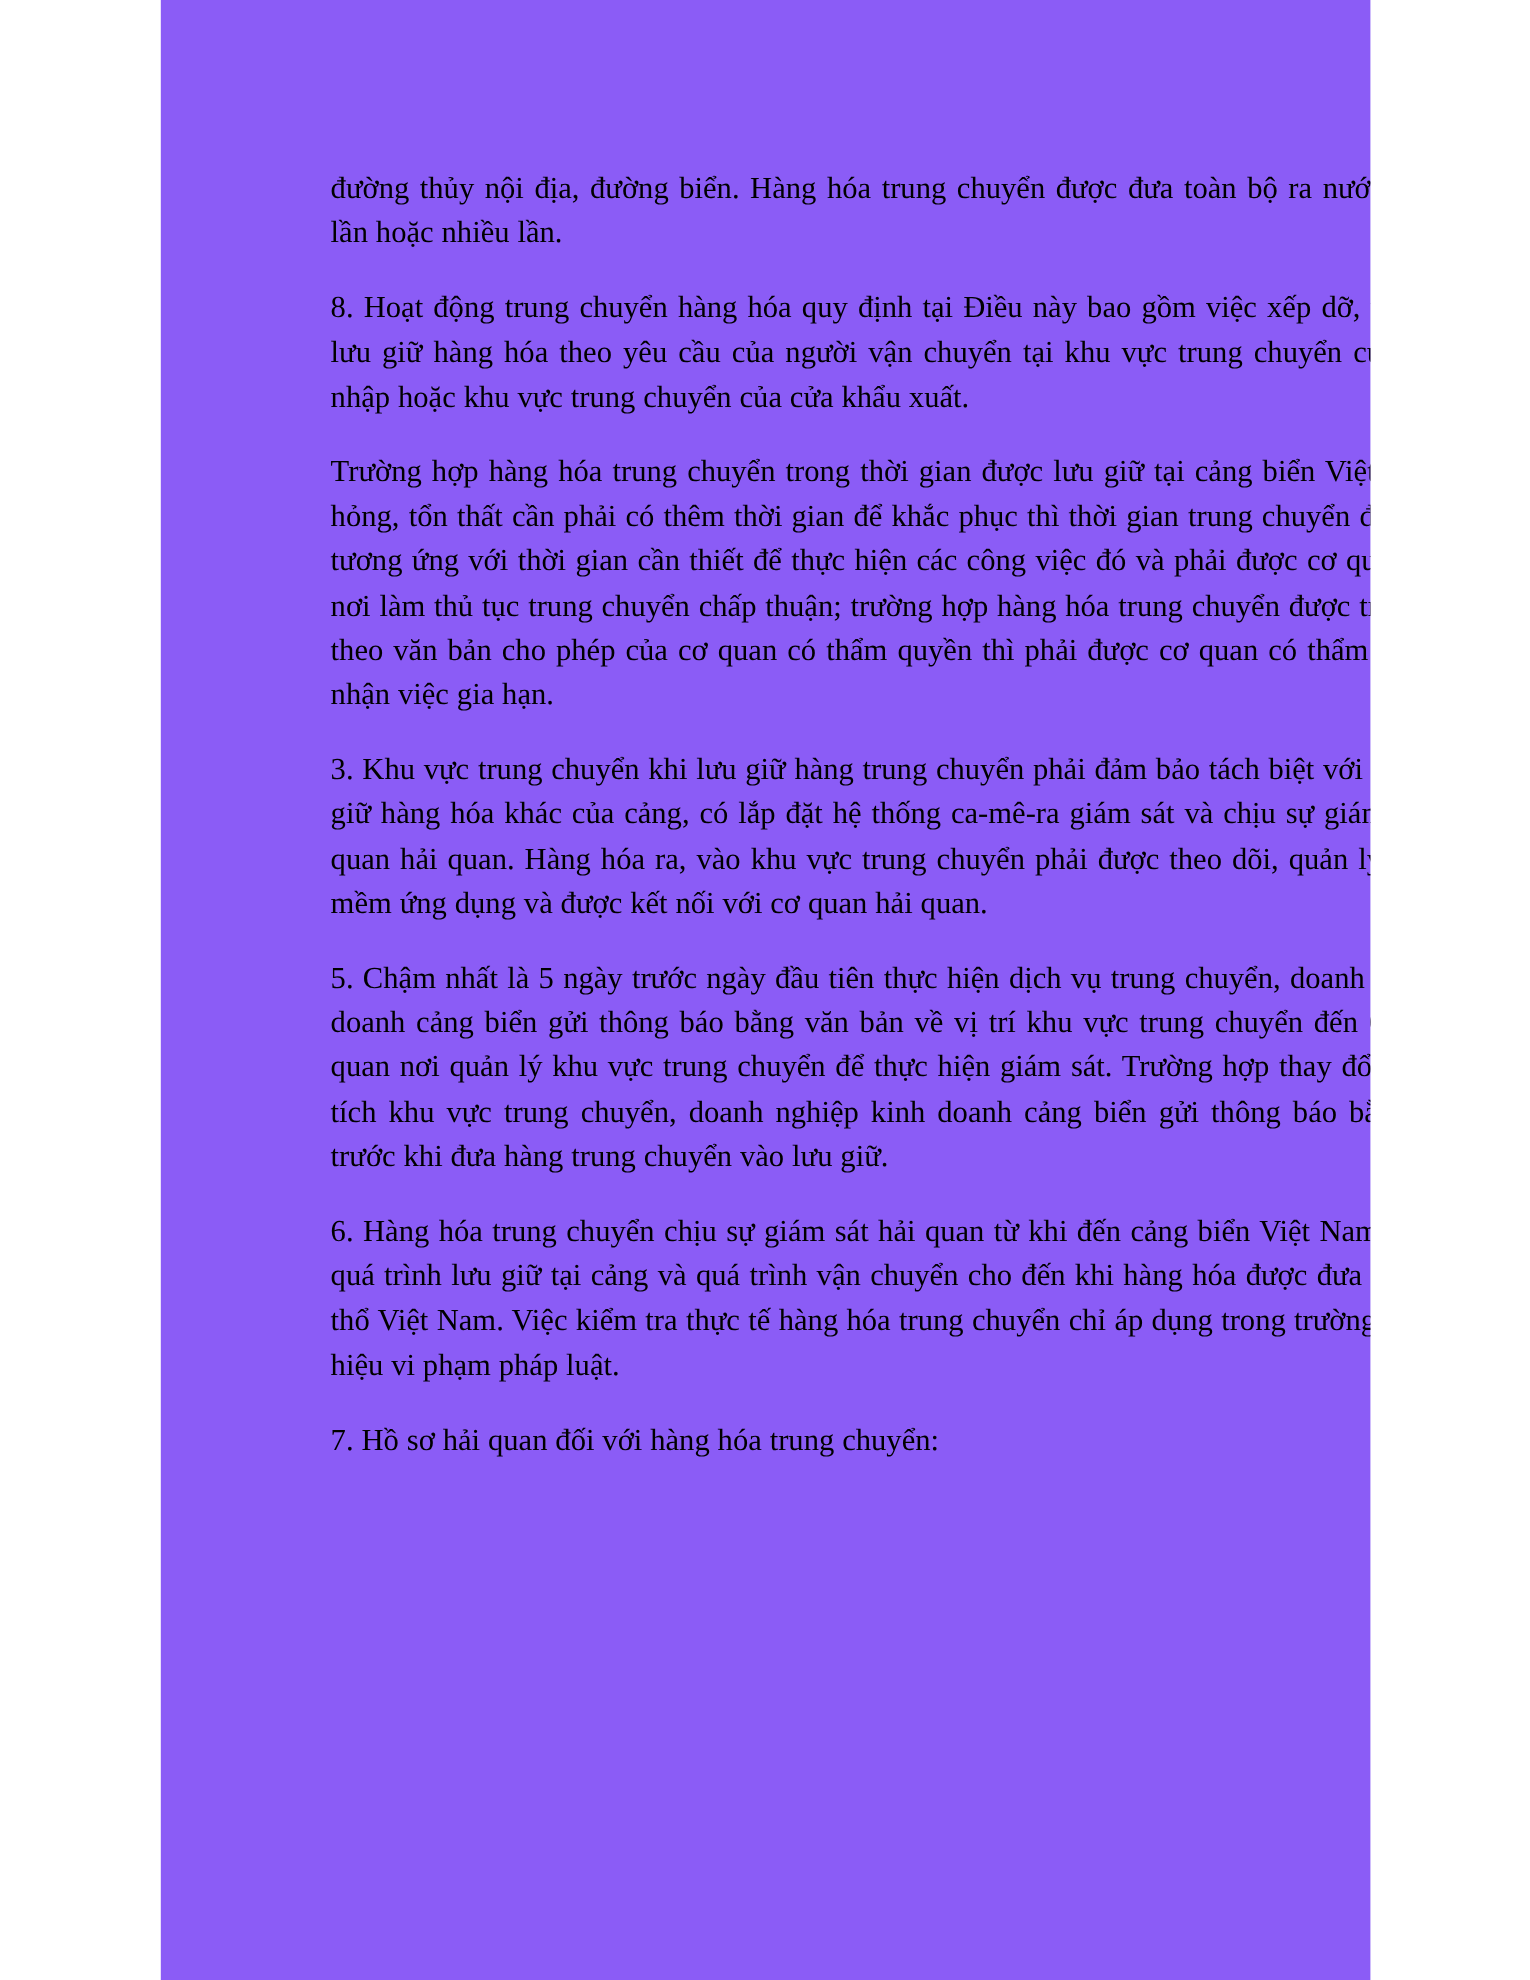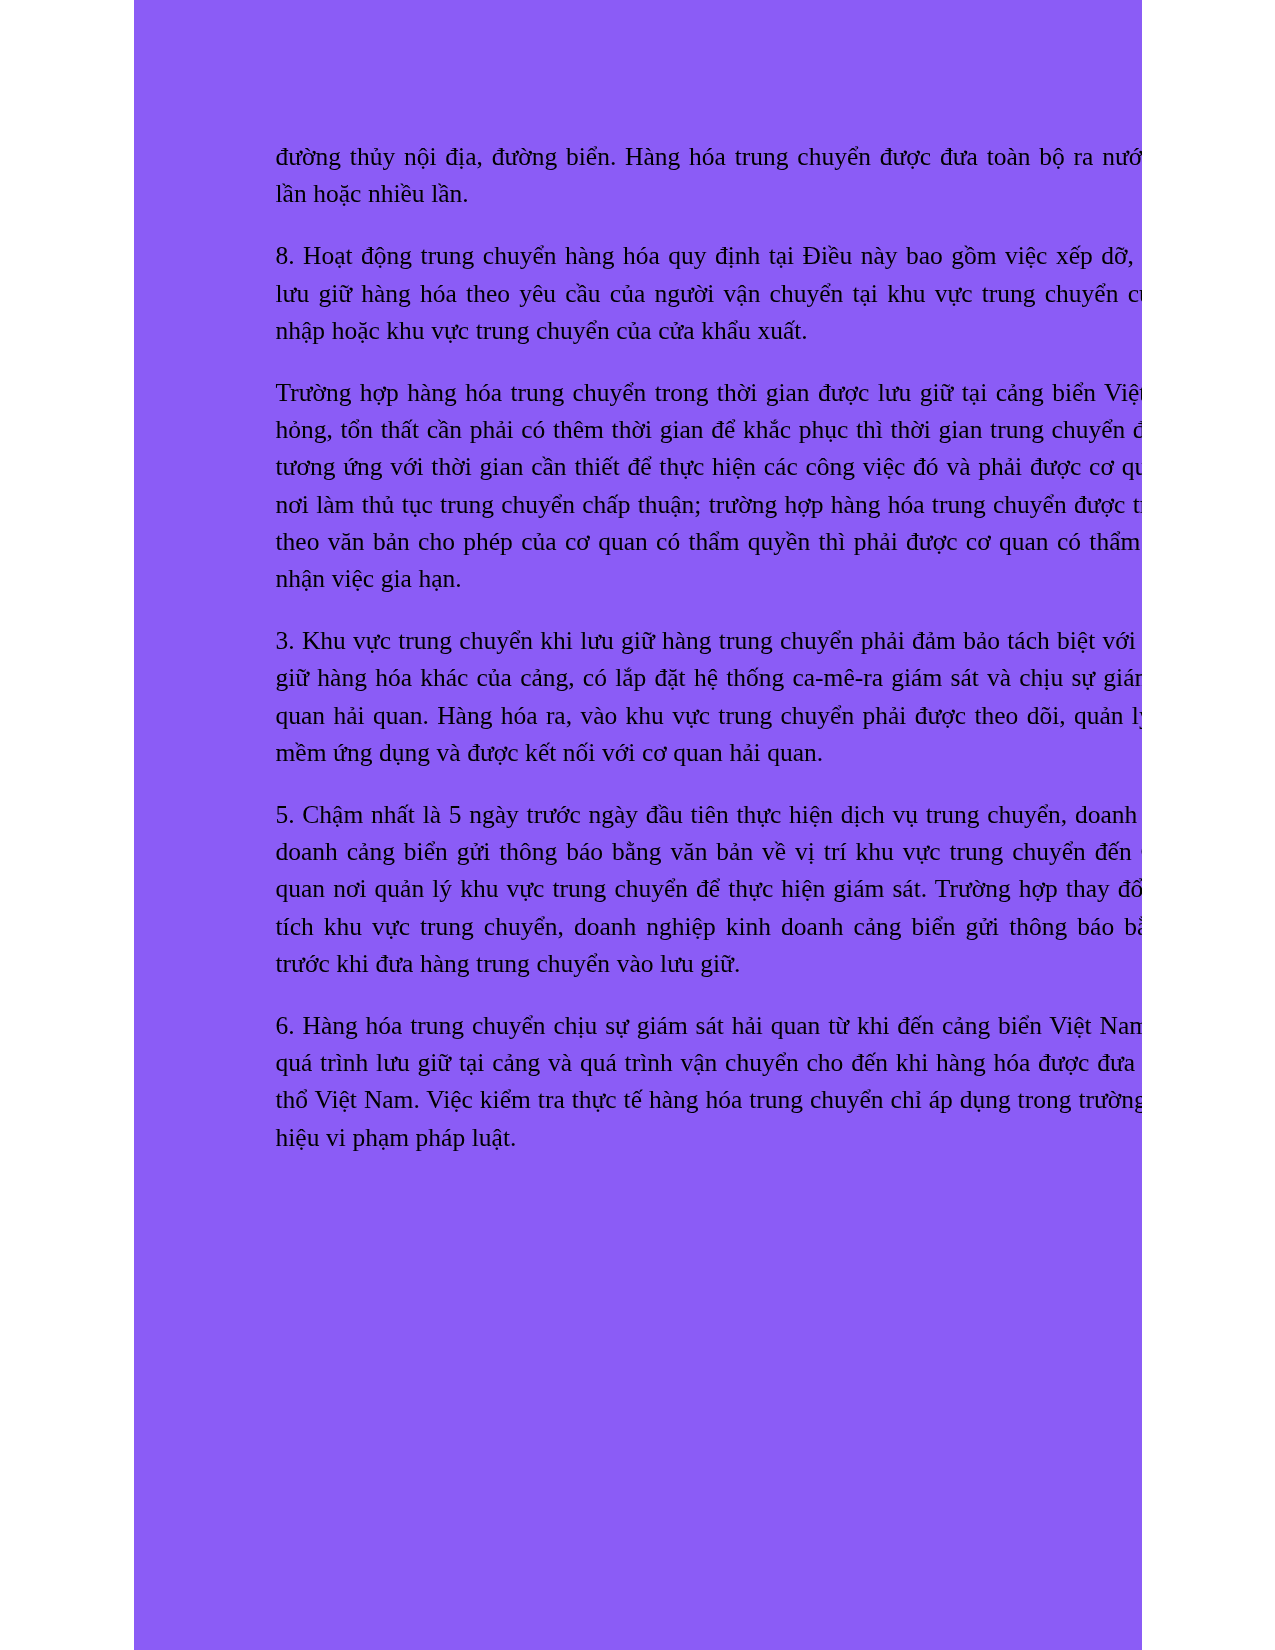--- a/index.html
+++ b/index.html
@@ -56,16 +56,17 @@
 
     <p class="para">Trường hợp hàng hóa trung chuyển trong thời gian được lưu giữ tại cảng biển Việt Nam bị hư hỏng, tổn thất cần phải có thêm thời gian để khắc phục thì thời gian trung chuyển được gia hạn tương ứng với thời gian cần thiết để thực hiện các công việc đó và phải được cơ quan hải quan nơi làm thủ tục trung chuyển chấp thuận; trường hợp hàng hóa trung chuyển được trung chuyển theo văn bản cho phép của cơ quan có thẩm quyền thì phải được cơ quan có thẩm quyền chấp nhận việc gia hạn.</p>
 
     <p class="para">3. Khu vực trung chuyển khi lưu giữ hàng trung chuyển phải đảm bảo tách biệt với khu vực lưu giữ hàng hóa khác của cảng, có lắp đặt hệ thống ca-mê-ra giám sát và chịu sự giám sát của cơ quan hải quan. Hàng hóa ra, vào khu vực trung chuyển phải được theo dõi, quản lý bằng phần mềm ứng dụng và được kết nối với cơ quan hải quan.</p>
 
 
     <p class="para">5. Chậm nhất là 5 ngày trước ngày đầu tiên thực hiện dịch vụ trung chuyển, doanh nghiệp kinh doanh cảng biển gửi thông báo bằng văn bản về vị trí khu vực trung chuyển đến Chi cục Hải quan nơi quản lý khu vực trung chuyển để thực hiện giám sát. Trường hợp thay đổi vị trí, diện tích khu vực trung chuyển, doanh nghiệp kinh doanh cảng biển gửi thông báo bằng văn bản trước khi đưa hàng trung chuyển vào lưu giữ.</p>
 
     <p class="para">6. Hàng hóa trung chuyển chịu sự giám sát hải quan từ khi đến cảng biển Việt Nam, trong suốt quá trình lưu giữ tại cảng và quá trình vận chuyển cho đến khi hàng hóa được đưa ra khỏi lãnh thổ Việt Nam. Việc kiểm tra thực tế hàng hóa trung chuyển chỉ áp dụng trong trường hợp có dấu hiệu vi phạm pháp luật.</p>
 
+    <p class="para">7. Hồ sơ hải quan đối với hàng hóa trung chuyển:</p>
 
 
   </div>
 </div>
 
 </body></html>

